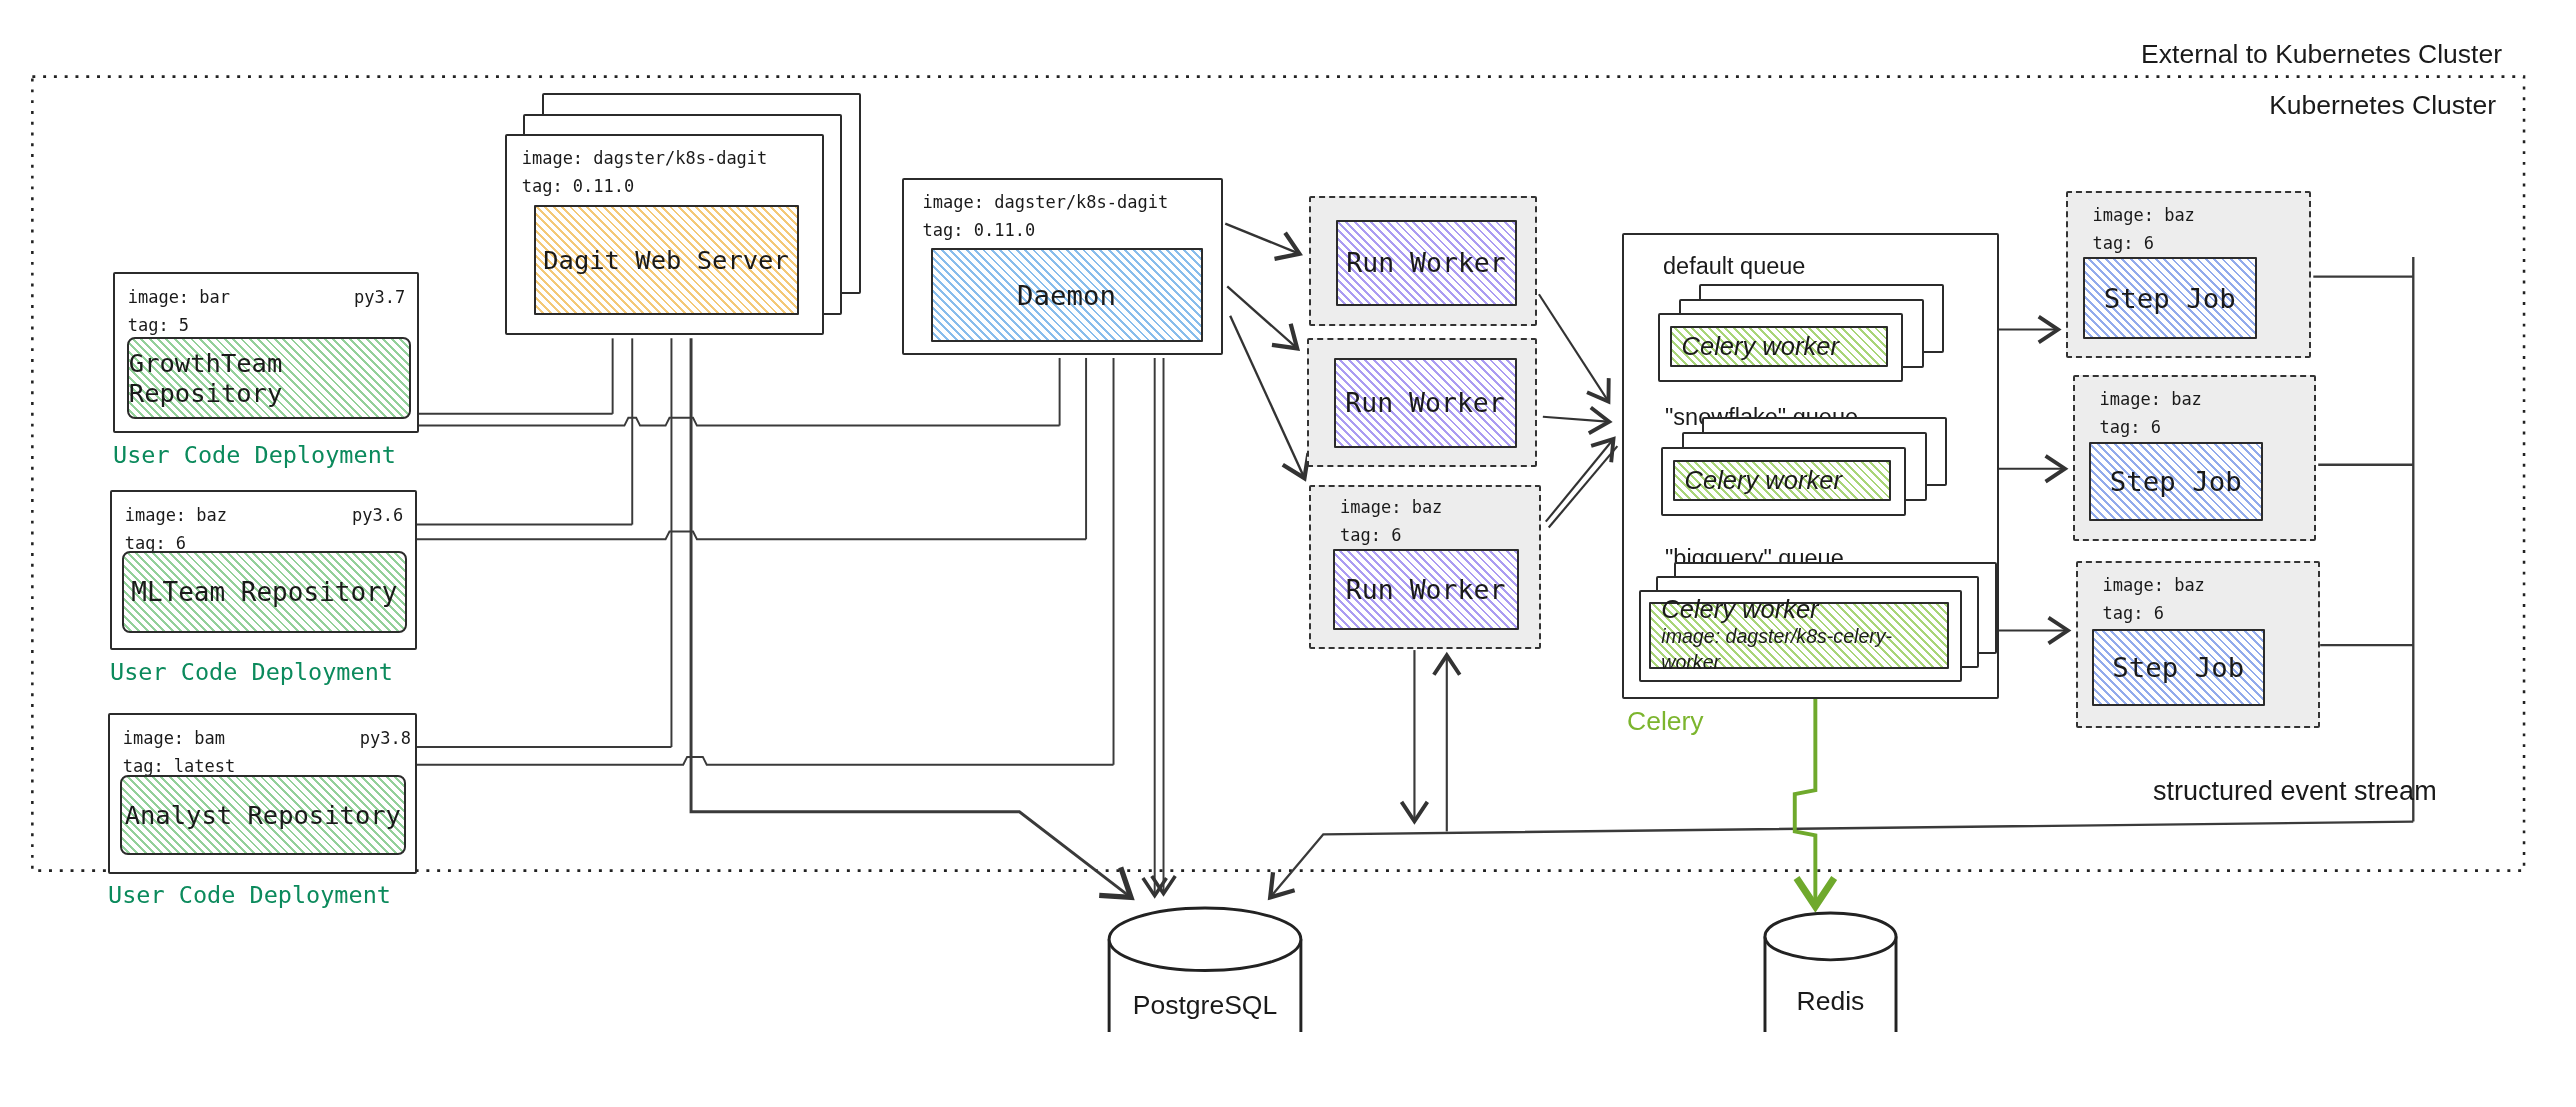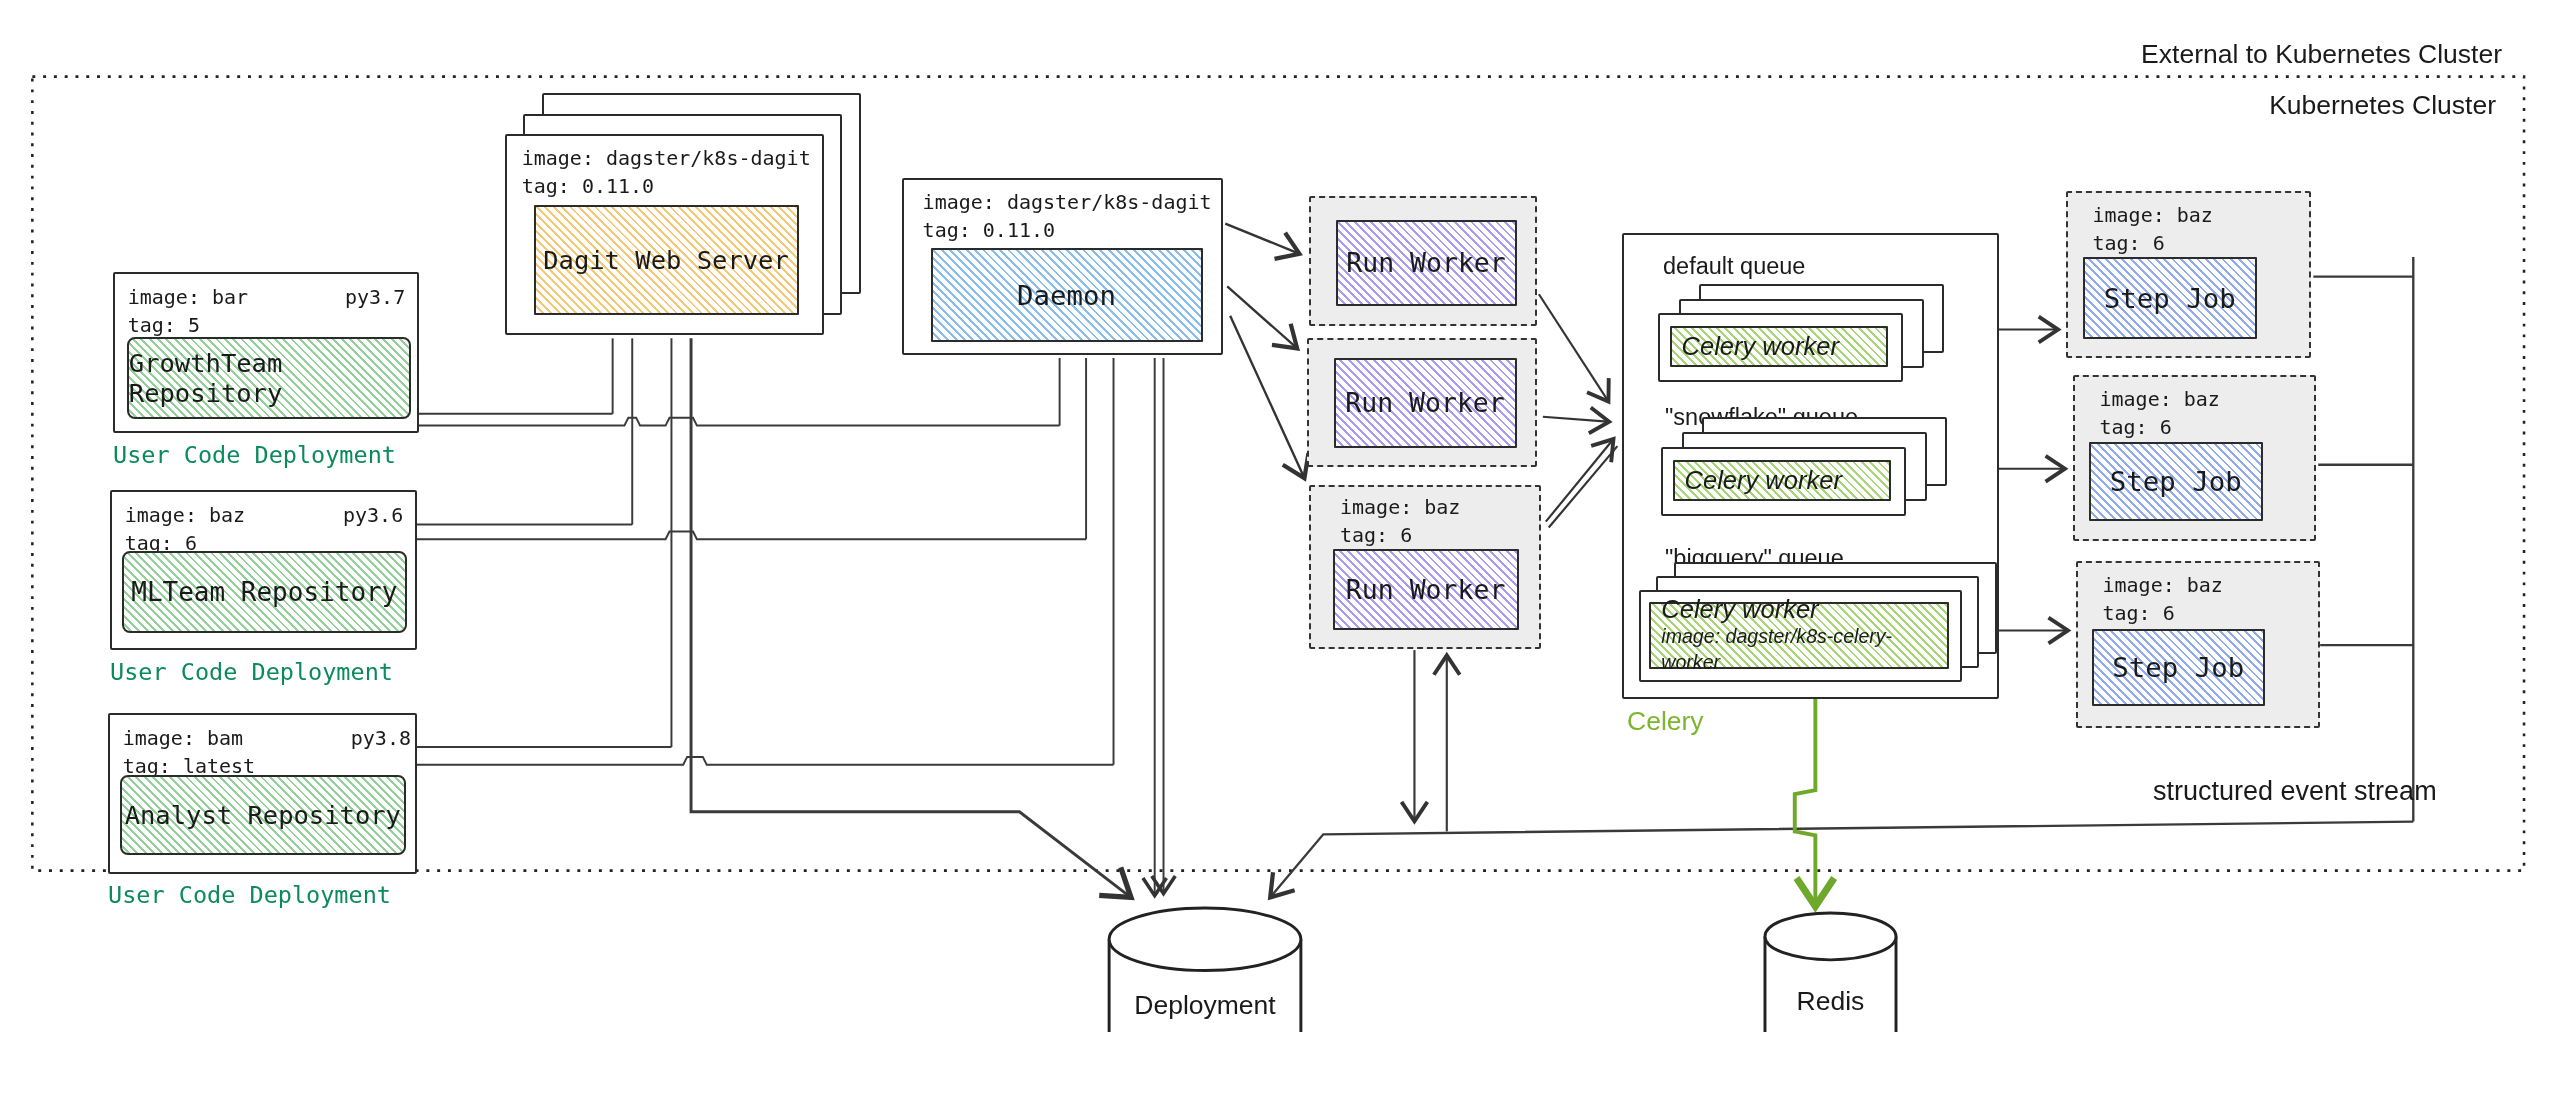--- a/index.html
+++ b/index.html
@@ -11,21 +11,21 @@
   .box{position:absolute;background:#fff;border:2.9px solid #2b2b2b;border-radius:2px;box-sizing:border-box;}
   .dashedbox{position:absolute;background:#ededed;border:2.9px dashed #333;border-radius:2px;box-sizing:border-box;}
   .innerbox{position:absolute;border:2.5px solid #2b2b2b;border-radius:1px;box-sizing:border-box;
             display:flex;align-items:center;justify-content:center;}
   .hatch-green {background:repeating-linear-gradient(45deg,#ffffff 0 3.9px,#93d09a 3.9px 5.9px);border-radius:8px;}
   .hatch-orange{background:repeating-linear-gradient(45deg,#ffffff 0 3.9px,#f4c977 3.9px 5.9px);}
   .hatch-blue  {background:repeating-linear-gradient(45deg,#ffffff 0 3.9px,#88bdec 3.9px 5.9px);}
   .hatch-purple{background:repeating-linear-gradient(45deg,#ffffff 0 3.9px,#ab9cf2 3.9px 5.9px);}
   .hatch-peri  {background:repeating-linear-gradient(45deg,#ffffff 0 3.9px,#92abec 3.9px 5.9px);}
   .hatch-lime  {background:repeating-linear-gradient(45deg,#ffffff 0 3.9px,#a9d578 3.9px 5.9px);font-style:italic;}
-  .meta{position:absolute;font-size:20px;line-height:29px;white-space:pre;text-align:right;}
+  .meta{position:absolute;font-size:17px;line-height:29px;white-space:pre;text-align:right;}
   .biglabel{font-size:26.5px;}
   .caption-green{position:absolute;font-size:23.5px;color:#0b8a5c;font-family:"DejaVu Sans Mono",monospace;}
   .queue-label{position:absolute;font-size:23.5px;font-family:"Liberation Sans",sans-serif;}
   .celery-caption{position:absolute;font-size:26.5px;color:#7cb52e;font-family:"Liberation Sans",sans-serif;}
   svg.wires{position:absolute;left:0;top:0;z-index:0;}
   .node{z-index:2;}
   .lbl{z-index:3;}
 </style>
 </head>
 <body>
@@ -200,21 +200,21 @@
     <div class="meta mono" style="left:24.5px;top:7.8px;">image: baz</div>
     <div class="meta mono" style="left:24.5px;top:36px;">tag: 6</div>
     <div class="innerbox hatch-peri mono" style="left:13.7px;top:66px;width:173px;height:77px;font-size:27.4px;">Step Job</div>
   </div>
 
   <div class="abs node" style="left:1106px;top:904px;width:198px;height:181px;">
     <svg width="198" height="181" viewBox="0 0 202 185">
       <path d="M3,36 L3,150 A98,30 0 0 0 199,150 L199,36" fill="#fff" stroke="#222" stroke-width="3"></path>
       <ellipse cx="101" cy="36" rx="98" ry="32" fill="#fff" stroke="#222" stroke-width="3"></ellipse>
     </svg>
-    <div class="abs sans" style="left:0;top:86px;width:198px;text-align:center;font-size:26.5px;">Deployment</div>
+    <div class="abs sans" style="left:0;top:86px;width:198px;text-align:center;font-size:26.5px;">PostgreSQL</div>
   </div>
 
   <div class="abs node" style="left:1762px;top:910px;width:137px;height:176px;">
     <svg width="137" height="176" viewBox="0 0 140 180">
       <path d="M3,27 L3,152 A67,24 0 0 0 137,152 L137,27" fill="#fff" stroke="#222" stroke-width="3"></path>
       <ellipse cx="70" cy="27" rx="67" ry="24" fill="#fff" stroke="#222" stroke-width="3"></ellipse>
     </svg>
     <div class="abs sans" style="left:0;top:76px;width:137px;text-align:center;font-size:26.5px;">Redis</div>
   </div>
 

